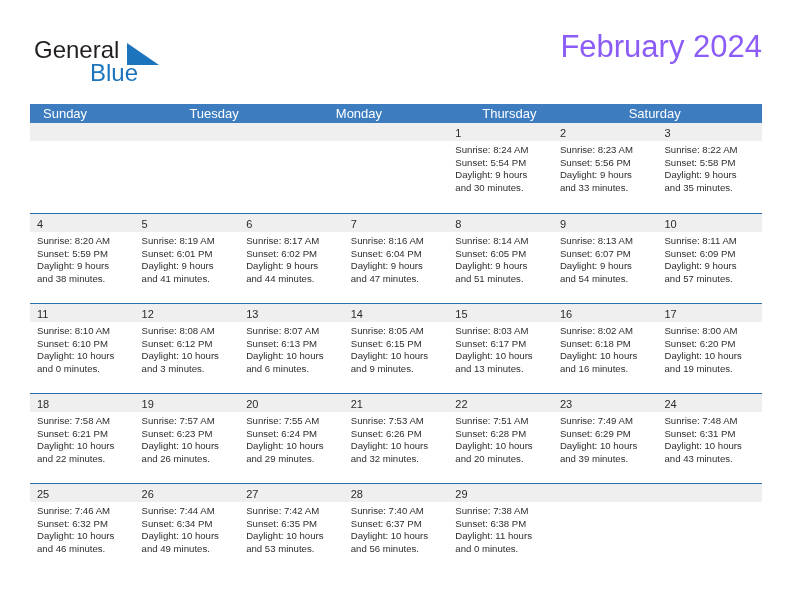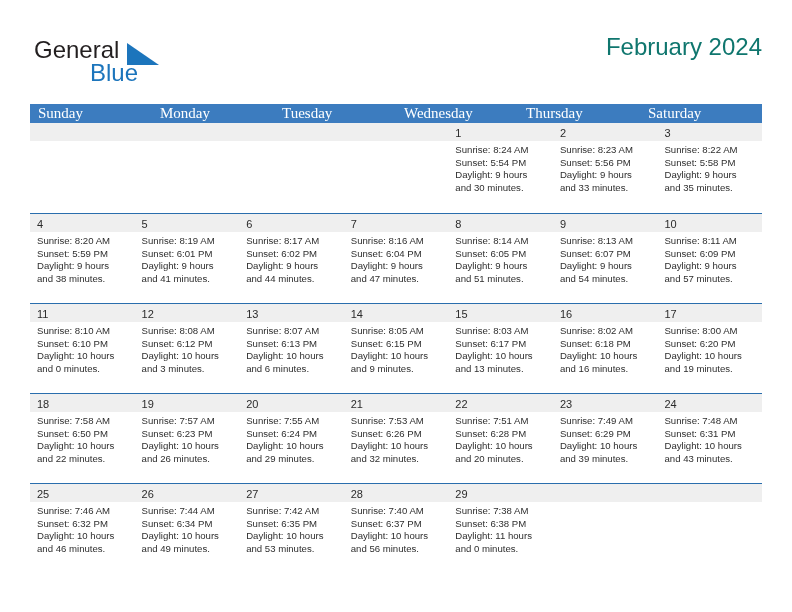--- a/index.html
+++ b/index.html
@@ -61,22 +61,22 @@
     height: 22px;
   }
 
   .title-block {
     position: absolute;
     right: 0;
     top: 0;
     text-align: right;
   }
   .cal-title {
-    font-size: 24px;
-    color: #0f766e;
+    font-size: 31px;
+    color: #8b5cf6;
     line-height: 34px;
     white-space: nowrap;
   }
   .cal-subtitle {
     font-size: 14px;
     color: #222222;
     line-height: 22px;
     margin-top: 4px;
     white-space: nowrap;
   }
@@ -91,26 +91,25 @@
 
   .weekday-row {
     display: flex;
     width: 100%;
     background: #3c7cbf;
     height: 19px;
   }
   .weekday {
     flex: 1 1 0;
     color: #ffffff;
-    font-size: 15px;
+    font-size: 13px;
     line-height: 19px;
-    padding-left: 8px;
+    padding-left: 13px;
     white-space: nowrap;
     overflow: hidden;
-    font-family: Liberation Serif, serif;
   }
 
   .week {
     display: flex;
     width: 100%;
     border-top: 1.4px solid #2a6ead;
     height: 90px;
   }
   .week.first { border-top: none; }
 
@@ -160,23 +159,22 @@
 
     <div class="title-block">
       <div class="cal-title">February 2024</div>
     </div>
 
   </div>
 
   <div class="calendar">
     <div class="weekday-row" id="weekday-row">
         <div class="weekday">Sunday</div>
+        <div class="weekday">Tuesday</div>
         <div class="weekday">Monday</div>
-        <div class="weekday">Tuesday</div>
-        <div class="weekday">Wednesday</div>
         <div class="weekday">Thursday</div>
         <div class="weekday">Saturday</div>
       </div>
     <div id="weeks-container">
         <div class="week first">
           <div class="daycell">
             <div class="daynum-band"><span class="daynum"></span></div>
           </div>
           <div class="daycell">
             <div class="daynum-band"><span class="daynum"></span></div>
@@ -343,21 +341,21 @@
               <div class="infoline">Daylight: 10 hours</div>
               <div class="infoline">and 19 minutes.</div>
             </div>
           </div>
         </div>
         <div class="week">
           <div class="daycell">
             <div class="daynum-band"><span class="daynum">18</span></div>
             <div class="dayinfo">
               <div class="infoline">Sunrise: 7:58 AM</div>
-              <div class="infoline">Sunset: 6:50 PM</div>
+              <div class="infoline">Sunset: 6:21 PM</div>
               <div class="infoline">Daylight: 10 hours</div>
               <div class="infoline">and 22 minutes.</div>
             </div>
           </div>
           <div class="daycell">
             <div class="daynum-band"><span class="daynum">19</span></div>
             <div class="dayinfo">
               <div class="infoline">Sunrise: 7:57 AM</div>
               <div class="infoline">Sunset: 6:23 PM</div>
               <div class="infoline">Daylight: 10 hours</div>

